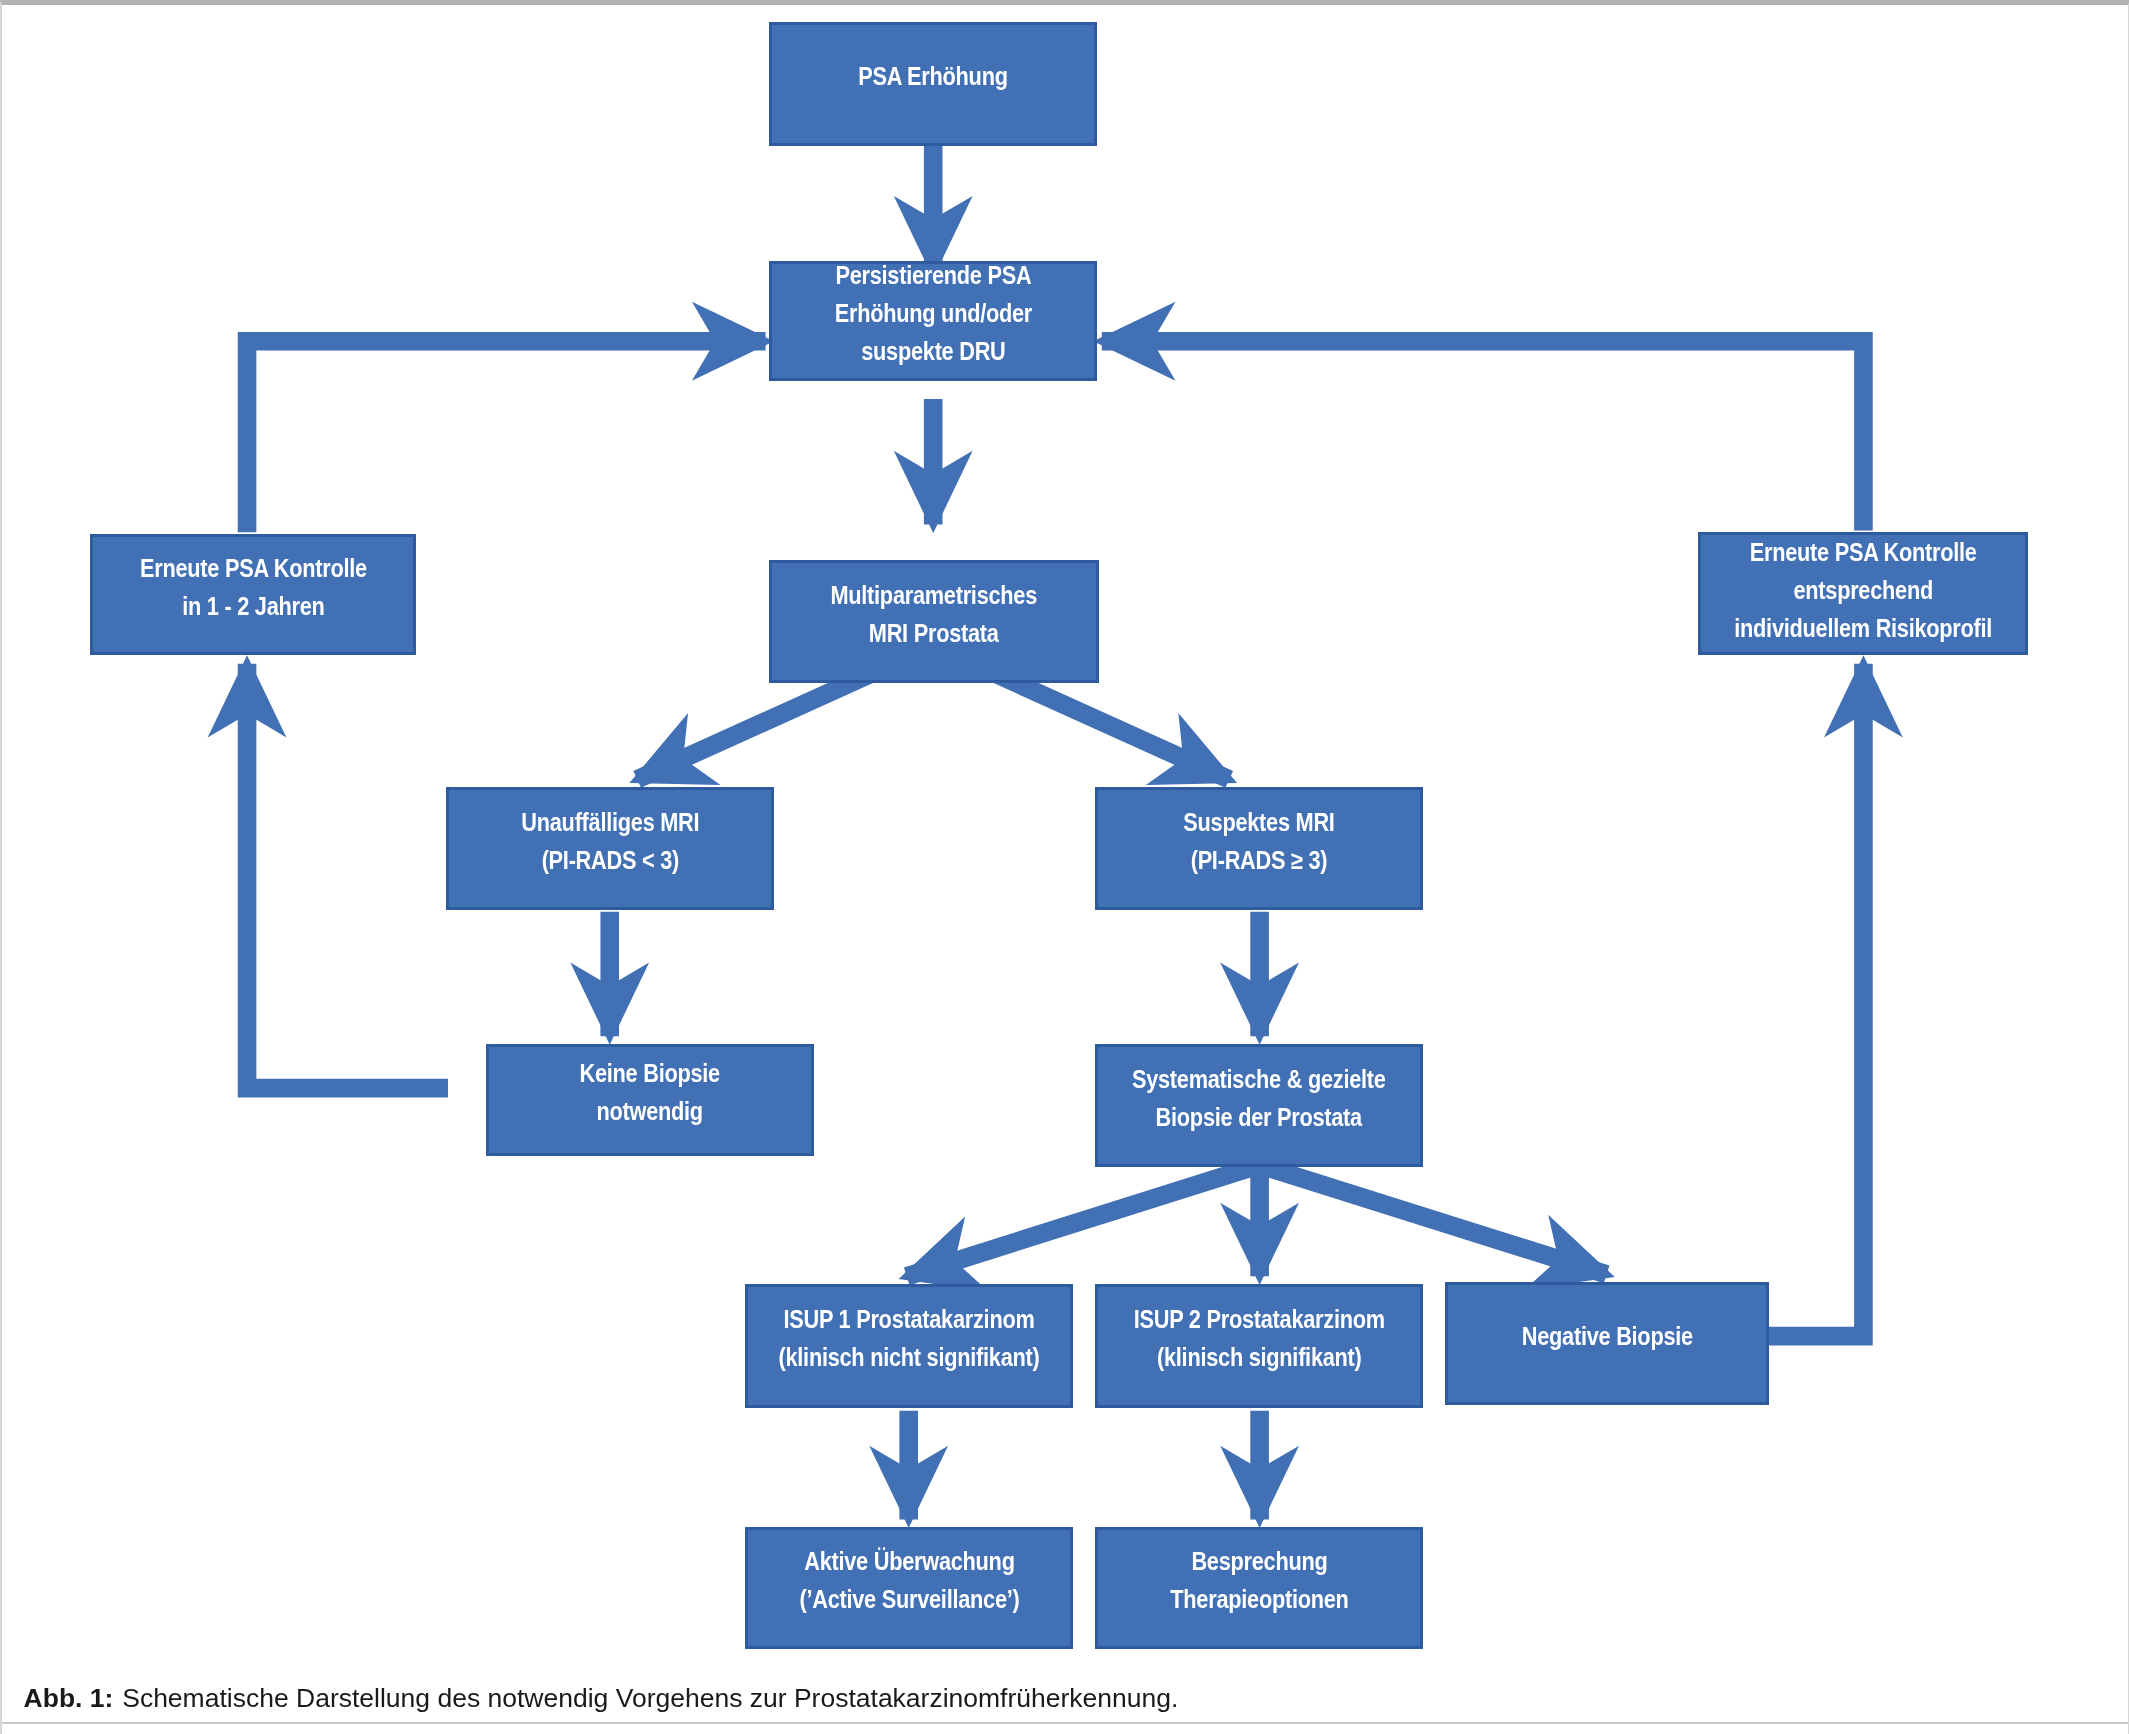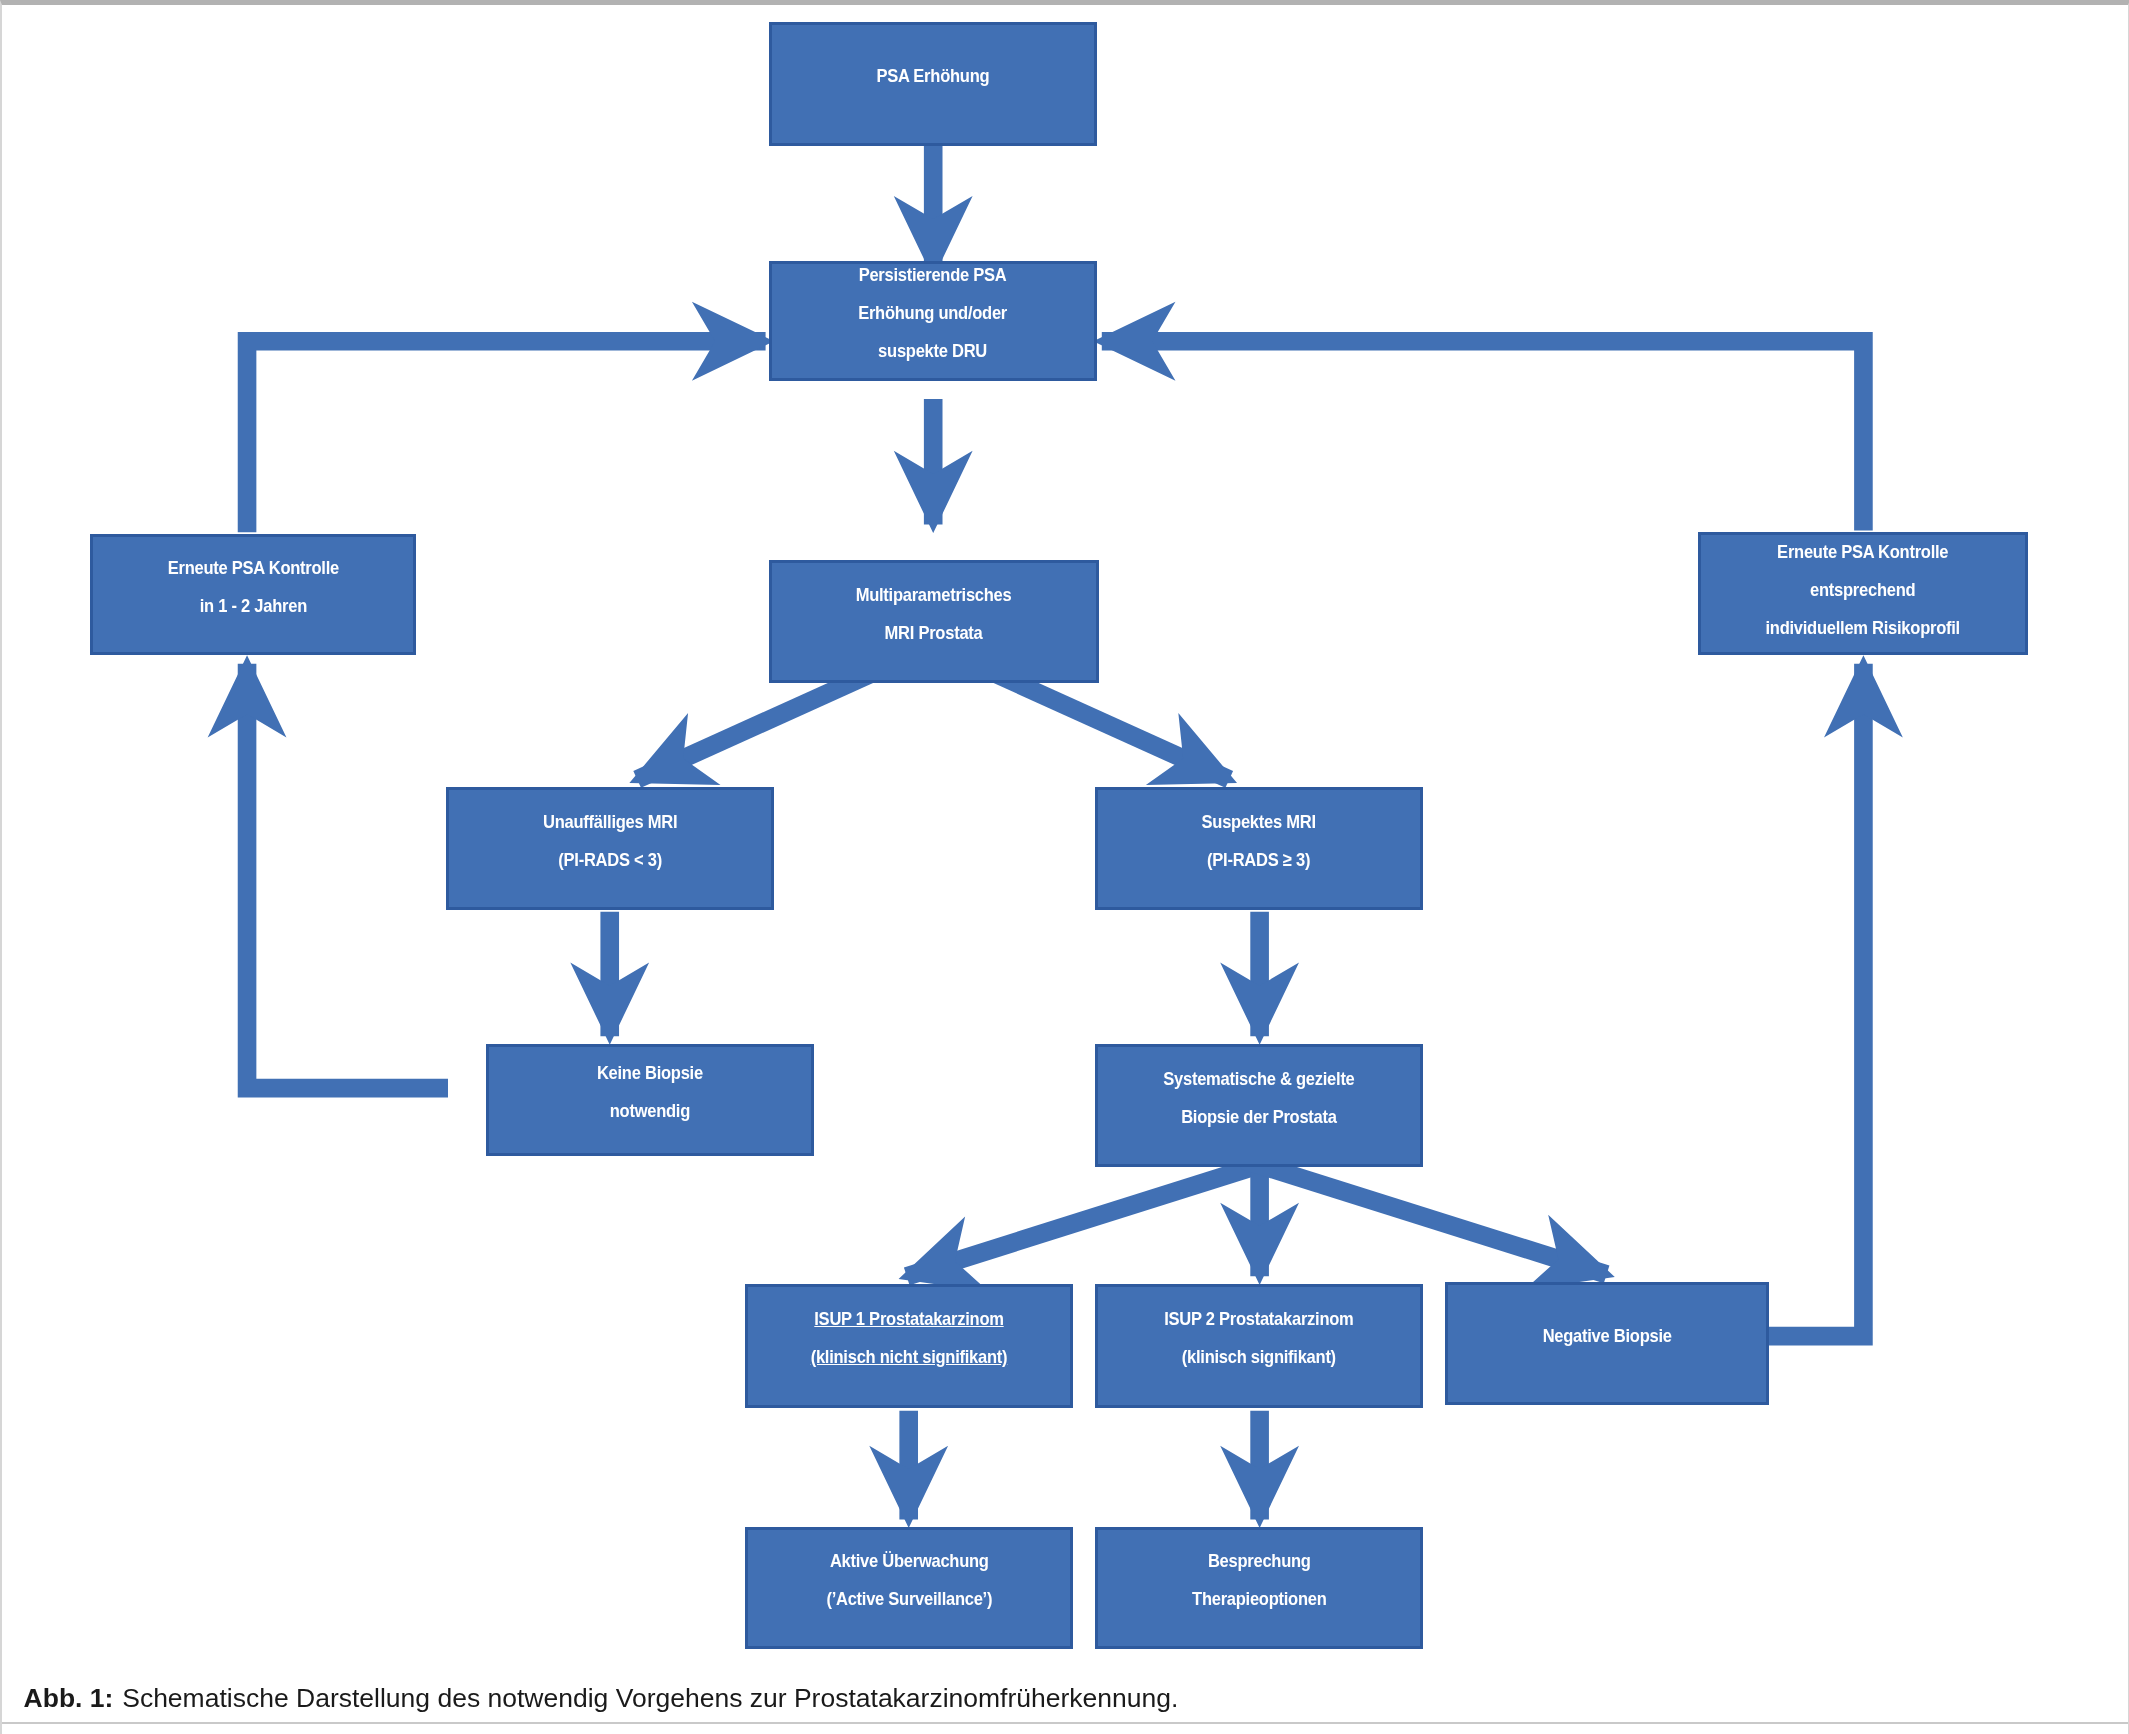--- a/index.html
+++ b/index.html
@@ -52,40 +52,40 @@
     background:var(--box-fill);
     border:3.9px solid var(--box-border);
     color:var(--box-text);
     display:flex;
     align-items:center;
     justify-content:center;
     text-align:center;
     padding-bottom:15.7px;
     z-index:1;
     font-weight:700;
-    font-size:19px;
+    font-size:25px;
     line-height:38px;
   }
   .node .lbl{
     white-space:pre-line;
     transform:scaleX(0.87);
     transform-origin:center center;
     letter-spacing:-0.3px;
   }
   
   .n-psa           {left:767px;  top:16.7px;   width:328px; height:124px;}
   .n-persist       {left:767px;  top:256px;  width:328px; height:120px;}
   .n-mri           {left:767px;  top:555px;  width:330px; height:123px;}
   .n-kontrolle-l   {left:88px;   top:529px;  width:326px; height:121px;}
   .n-kontrolle-r   {left:1696px; top:527px;  width:330px; height:123px; padding-bottom:7.8px;}
   .n-unauff        {left:444px;  top:782px;  width:328px; height:123px;}
   .n-suspekt       {left:1093px; top:782px;  width:328px; height:123px;}
   .n-keine         {left:444px;  top:1039px; width:328px; height:112px;margin-left:40px;}
   .n-system        {left:1093px; top:1039px; width:328px; height:123px;}
-  .n-isup1         {left:743px;  top:1279px; width:328px; height:124px;text-decoration:underline;}
+  .n-isup1         {left:743px;  top:1279px; width:328px; height:124px;}
   .n-isup2         {left:1093px; top:1279px; width:328px; height:124px;}
   .n-negative      {left:1443px; top:1277px; width:324px; height:123px;}
   .n-aktive        {left:743px;  top:1522px; width:328px; height:122px;}
   .n-besprechung   {left:1093px; top:1522px; width:328px; height:122px;}
   .caption{
     position:absolute;
     left:21.6px;
     top:1678px;
     font-size:26.5px;
     color:var(--caption-color);

